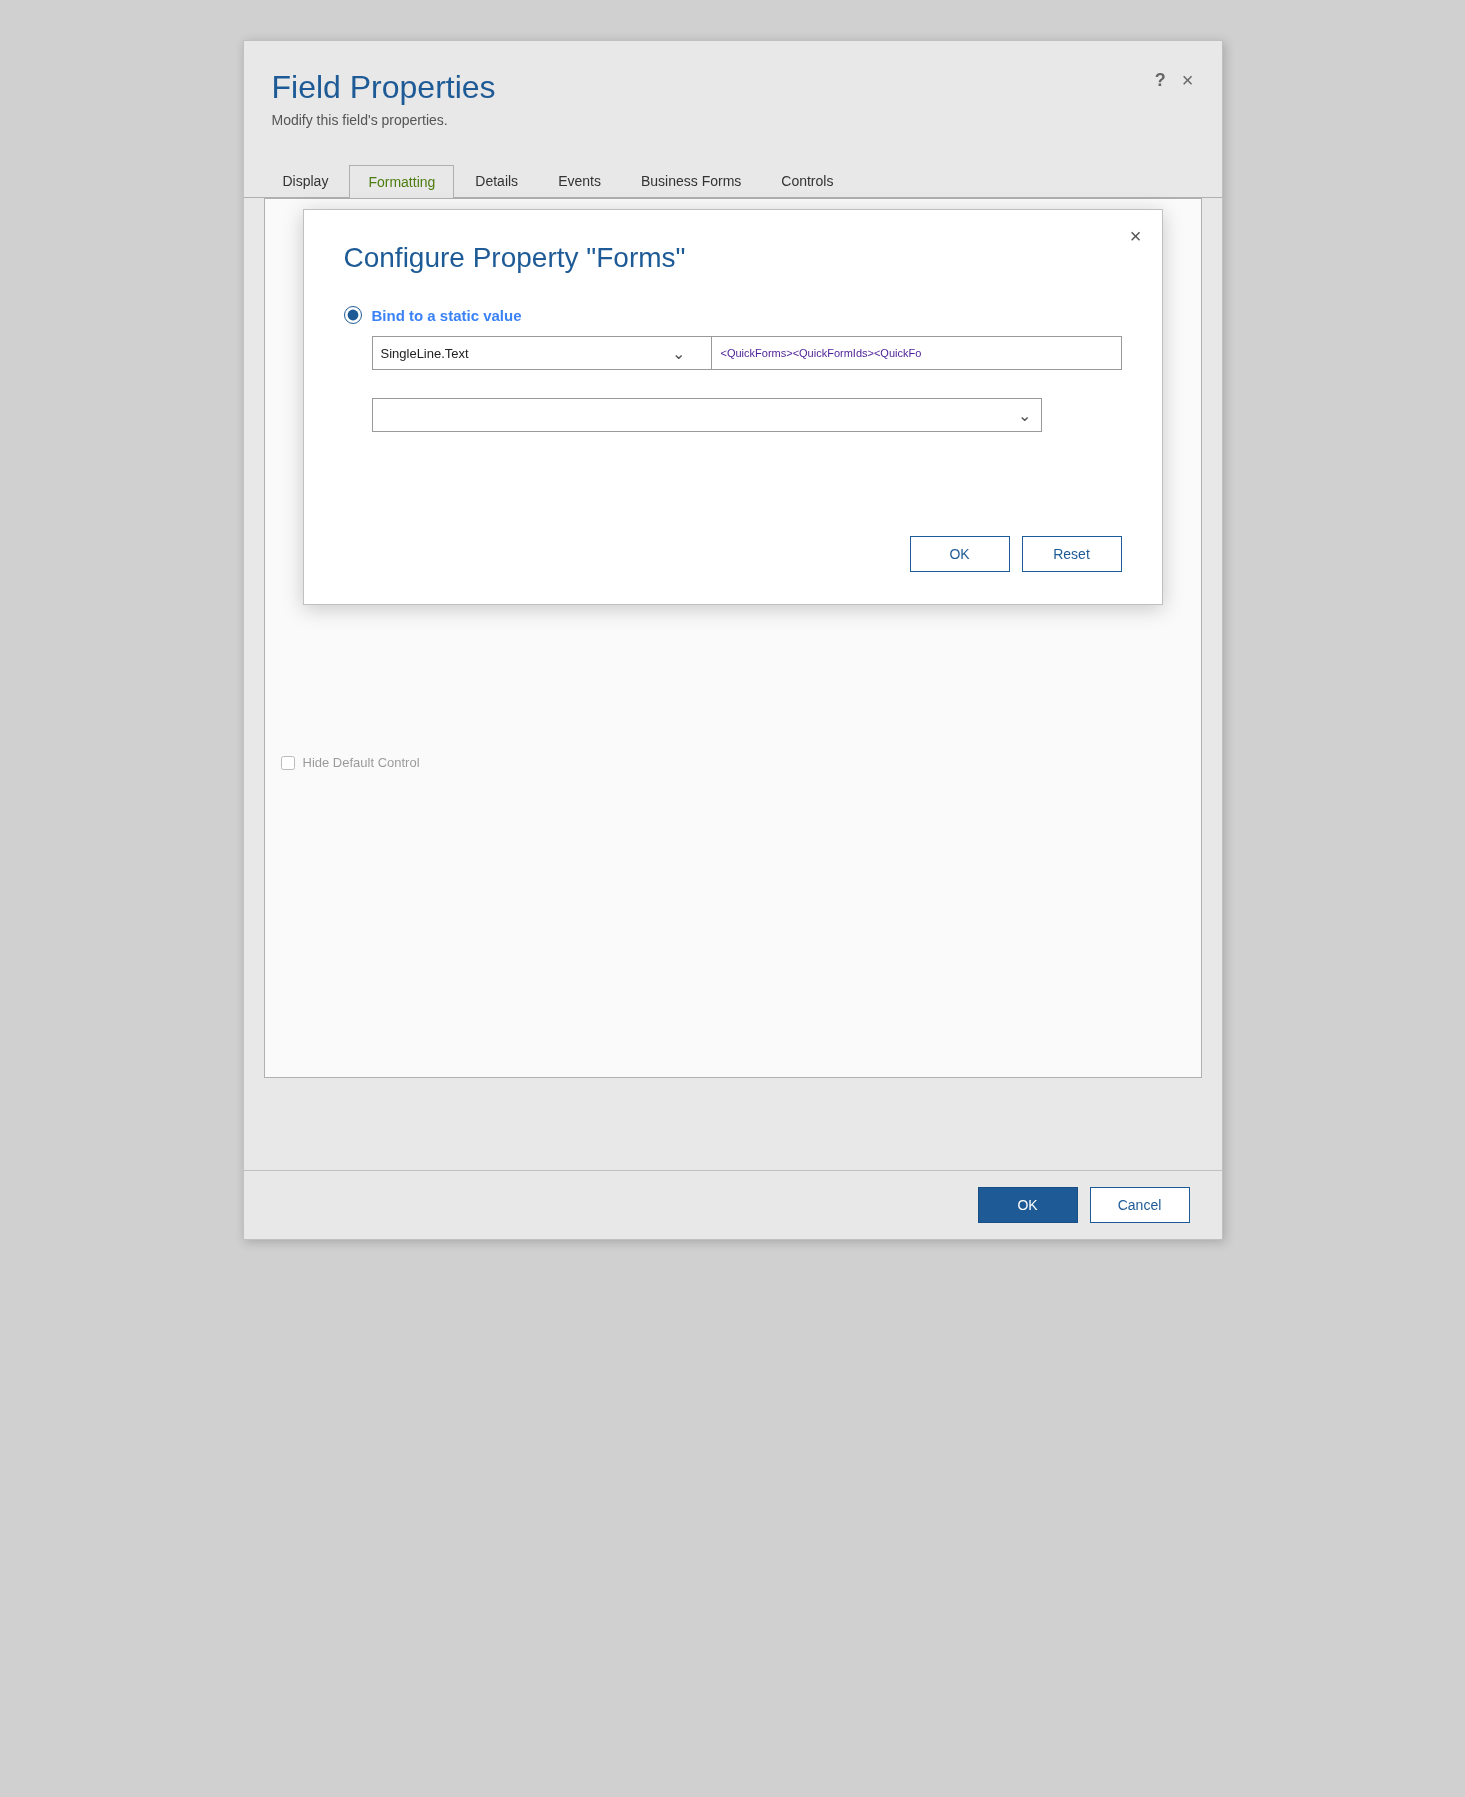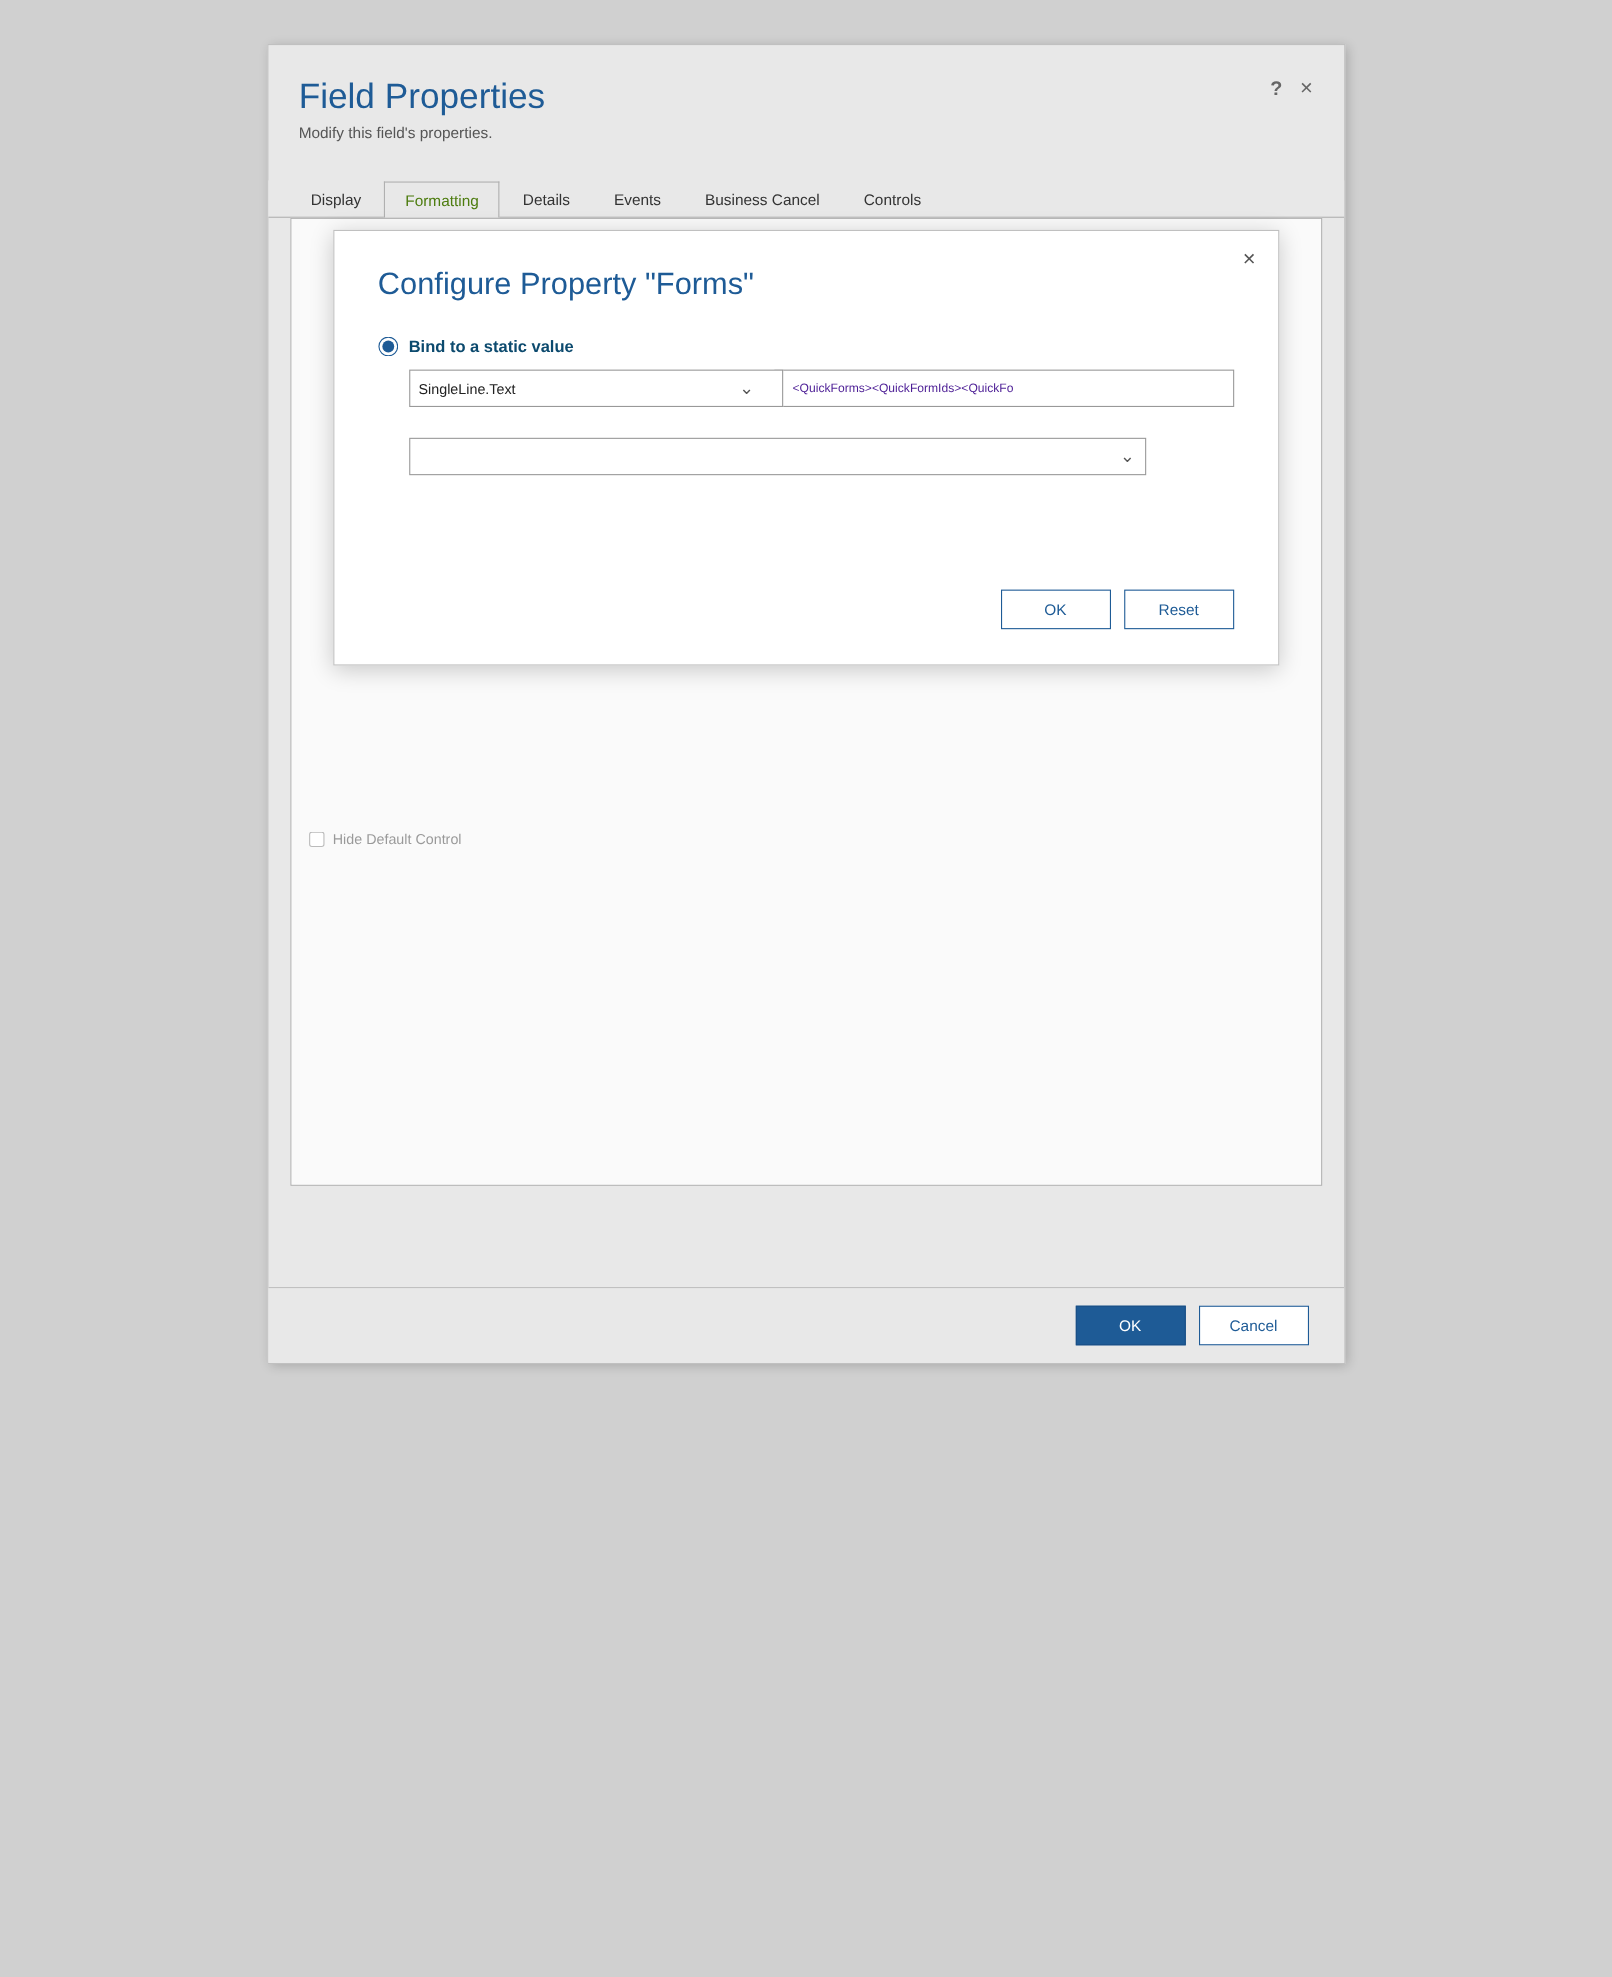--- a/index.html
+++ b/index.html
@@ -158,21 +158,21 @@
     .radio-option input[type="radio"] {
       width: 18px;
       height: 18px;
       cursor: pointer;
       accent-color: #1e5b96;
     }
 
     .radio-label {
       font-size: 15px;
       font-weight: 700;
-      color: #0c4a6e;
+      color: #3b82f6;
     }
 
     
     .static-value-row {
       display: flex;
       gap: 8px;
       margin-left: 28px;
       margin-bottom: 28px;
       margin-top: 10px;
     }
@@ -356,21 +356,21 @@
     <div class="tab active">
       <span>Formatting</span>
     </div>
     <div class="tab">
       <span>Details</span>
     </div>
     <div class="tab">
       <span>Events</span>
     </div>
     <div class="tab">
-      <span>Business Cancel</span>
+      <span>Business Forms</span>
     </div>
     <div class="tab">
       <span>Controls</span>
     </div>
   </div>
 
   <div class="content-area">
     <div class="tab-content-panel">
 
       <div class="modal-overlay">

